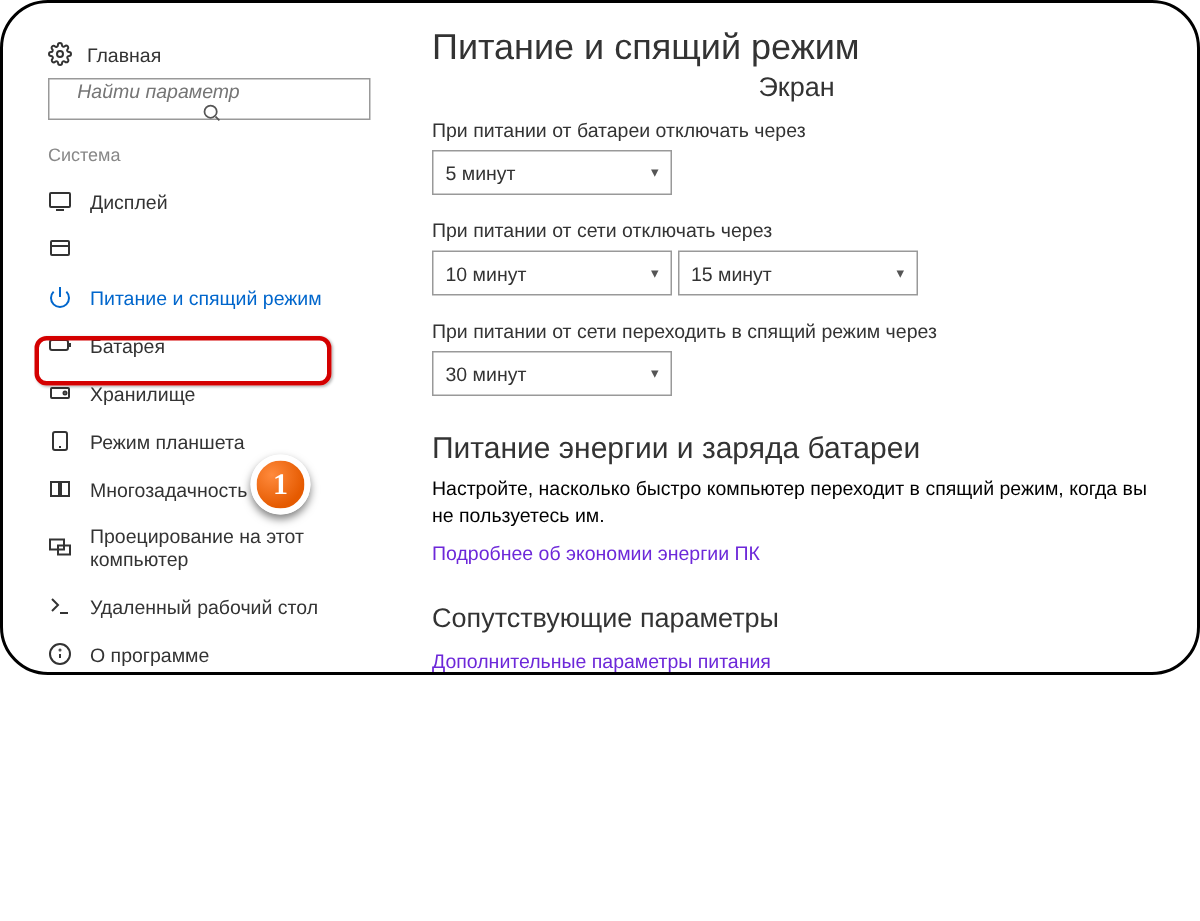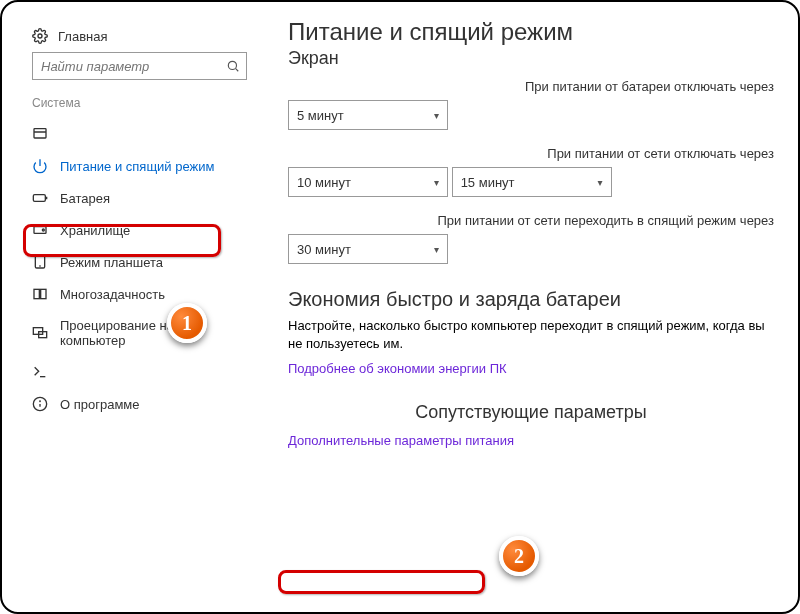--- a/index.html
+++ b/index.html
@@ -1,54 +1,54 @@
 <!DOCTYPE html>
 <html><head>
 <meta charset="utf-8">
 <style>
 * { box-sizing: border-box; margin: 0; padding: 0; }
 body { font-family: "Segoe UI", Arial, sans-serif; font-size: 13px; color: #333; background: #fff; }
-.frame { width: 800px; height: 614px; border: 2px solid #000; border-radius: 18px; overflow: hidden; position: relative; background: #fff; padding: 12px 0 0 0; }
+.frame { width: 800px; height: 450px; border: 2px solid #000; border-radius: 32px; overflow: hidden; position: relative; background: #fff; padding: 12px 0 0 0; }
 .layout { display: flex; height: 100%; }
 .sidebar { width: 263px; padding: 10px 0 0 0; }
 .main { flex: 1; padding: 4px 24px 0 22px; border-left: 1px solid transparent; overflow: hidden; }
 
 .home-row { display: flex; align-items: center; padding: 4px 18px 8px 30px; gap: 10px; font-size: 13px; }
 .gear-icon, .side-icon { width: 16px; height: 16px; display: inline-flex; align-items: center; justify-content: center; color: #333; }
 .gear-icon svg, .side-icon svg { width: 16px; height: 16px; }
 
 .search-wrap { padding: 0 18px 16px 30px; }
-.search { display: flex; align-items: center; border: 1px solid #999; height: 28px; padding: 0 6px 0 8px; background: #fff; }
+.search { display: flex; align-items: center; border: 1px solid #999; height: 28px; padding: 0 6px 0 8px; background: #fff; flex-direction: column; }
 .search input { flex: 1; border: none; outline: none; font-size: 13px; font-style: italic; color: #888; background: transparent; }
 .search .mag { width: 14px; height: 14px; color: #555; }
 
 .cat-label { padding: 0 18px 8px 30px; color: #888; font-size: 12px; }
 
 .side-list { list-style: none; }
 .side-item { display: flex; align-items: center; gap: 12px; padding: 8px 18px 8px 30px; font-size: 13px; cursor: default; }
 .side-item.active { color: #0066cc; }
 .side-item.active .side-icon { color: #0066cc; }
 
 .highlight-1 { position: absolute; left: 21px; top: 222px; width: 198px; height: 33px; border: 3px solid #d40000; border-radius: 8px; box-shadow: 1px 1px 2px rgba(0,0,0,0.3); pointer-events: none; }
 .highlight-2 { position: absolute; left: 276px; top: 568px; width: 207px; height: 24px; border: 3px solid #d40000; border-radius: 8px; box-shadow: 1px 1px 2px rgba(0,0,0,0.3); pointer-events: none; }
 
 .badge { position: absolute; width: 40px; height: 40px; border-radius: 50%; background: radial-gradient(circle at 32% 30%, #ff8a3c, #e55a00 70%); border: 4px solid #fff; box-shadow: 0 3px 6px rgba(0,0,0,0.5); display: flex; align-items: center; justify-content: center; color: #fff; font-weight: bold; font-size: 20px; font-family: Georgia, serif; }
 .badge-1 { left: 165px; top: 301px; }
 .badge-2 { left: 497px; top: 534px; }
 
 h1.page-title { font-size: 24px; font-weight: 400; margin-bottom: 2px; }
-h2.sect { font-size: 18px; font-weight: 400; margin-top: 18px; margin-bottom: 6px; }
+h2.sect { font-size: 18px; font-weight: 400; margin-top: 18px; margin-bottom: 6px; text-align: center; }
 h2.sect.first { margin-top: 0; }
 .sub { font-size: 20px; font-weight: 400; margin-top: 24px; margin-bottom: 2px; }
-.field-label { font-size: 13px; margin: 10px 0 6px 0; text-align: right; }
+.field-label { font-size: 13px; margin: 10px 0 6px 0; }
 .select { display: inline-flex; align-items: center; justify-content: space-between; border: 1px solid #999; width: 160px; height: 30px; padding: 4px 8px; font-size: 13px; background: #fff; }
 .select .chev { color: #555; font-size: 10px; }
 .desc { font-size: 13px; color: #000000; margin-top: 6px; line-height: 1.4; }
 .link { color: #6d28d9; font-size: 13px; display: inline-block; margin-top: 8px; cursor: pointer; }
-.related-title { font-size: 18px; font-weight: 400; margin-top: 26px; margin-bottom: 6px; text-align: center; }
+.related-title { font-size: 18px; font-weight: 400; margin-top: 26px; margin-bottom: 6px; }
 </style>
 </head>
 <body>
 
 <div class="frame">
 <div class="layout">
 
 <div class="sidebar">
   <div class="home-row">
     <span class="gear-icon">
@@ -71,20 +71,29 @@
       </span>
     </div>
   </div>
 
   <div class="cat-label">Система</div>
 
   <ul class="side-list">
     <li class="side-item">
       <span class="side-icon">
               <svg viewBox="0 0 24 24" fill="none" stroke="currentColor" stroke-width="2">
+                <rect x="2" y="4" width="20" height="14" rx="1"></rect>
+                <line x1="8" y1="21" x2="16" y2="21"></line>
+              </svg>
+            </span>
+      <span>Дисплей</span>
+    </li>
+    <li class="side-item">
+      <span class="side-icon">
+              <svg viewBox="0 0 24 24" fill="none" stroke="currentColor" stroke-width="2">
                 <rect x="3" y="4" width="18" height="14" rx="1"></rect>
                 <line x1="3" y1="9" x2="21" y2="9"></line>
               </svg>
             </span>
     </li>
     <li class="side-item active">
       <span class="side-icon">
               <svg viewBox="0 0 24 24" fill="none" stroke="currentColor" stroke-width="2">
                 <path d="M18.36 6.64a9 9 0 1 1-12.73 0"></path>
                 <line x1="12" y1="2" x2="12" y2="12"></line>
@@ -137,20 +146,21 @@
             </span>
       <span>Проецирование на этот компьютер</span>
     </li>
     <li class="side-item">
       <span class="side-icon">
               <svg viewBox="0 0 24 24" fill="none" stroke="currentColor" stroke-width="2">
                 <path d="M4 17l6-6-6-6"></path>
                 <line x1="12" y1="19" x2="20" y2="19"></line>
               </svg>
             </span>
+      <span>Удаленный рабочий стол</span>
     </li>
     <li class="side-item">
       <span class="side-icon">
               <svg viewBox="0 0 24 24" fill="none" stroke="currentColor" stroke-width="2">
                 <circle cx="12" cy="12" r="10"></circle>
                 <line x1="12" y1="16" x2="12" y2="12"></line>
                 <circle cx="12" cy="8" r="0.5" fill="currentColor"></circle>
               </svg>
             </span>
       <span>О программе</span>
@@ -179,21 +189,21 @@
     <span>15 минут</span>
     <span class="chev">▾</span>
   </div>
 
   <div class="field-label" style="margin-top:16px">При питании от сети переходить в спящий режим через</div>
   <div class="select">
     <span>30 минут</span>
     <span class="chev">▾</span>
   </div>
 
-  <h2 class="sub">Экономия быстро и заряда батареи</h2>
+  <h2 class="sub">Питание энергии и заряда батареи</h2>
   <div class="desc">Настройте, насколько быстро компьютер переходит в спящий режим, когда вы не пользуетесь им.</div>
   <span class="link">Подробнее об экономии энергии ПК</span>
 
   <div class="related-title">Сопутствующие параметры</div>
   <span class="link" style="margin-top:4px">Дополнительные параметры питания</span>
 </div>
 
 </div>
 
 <div class="highlight-1"></div>

